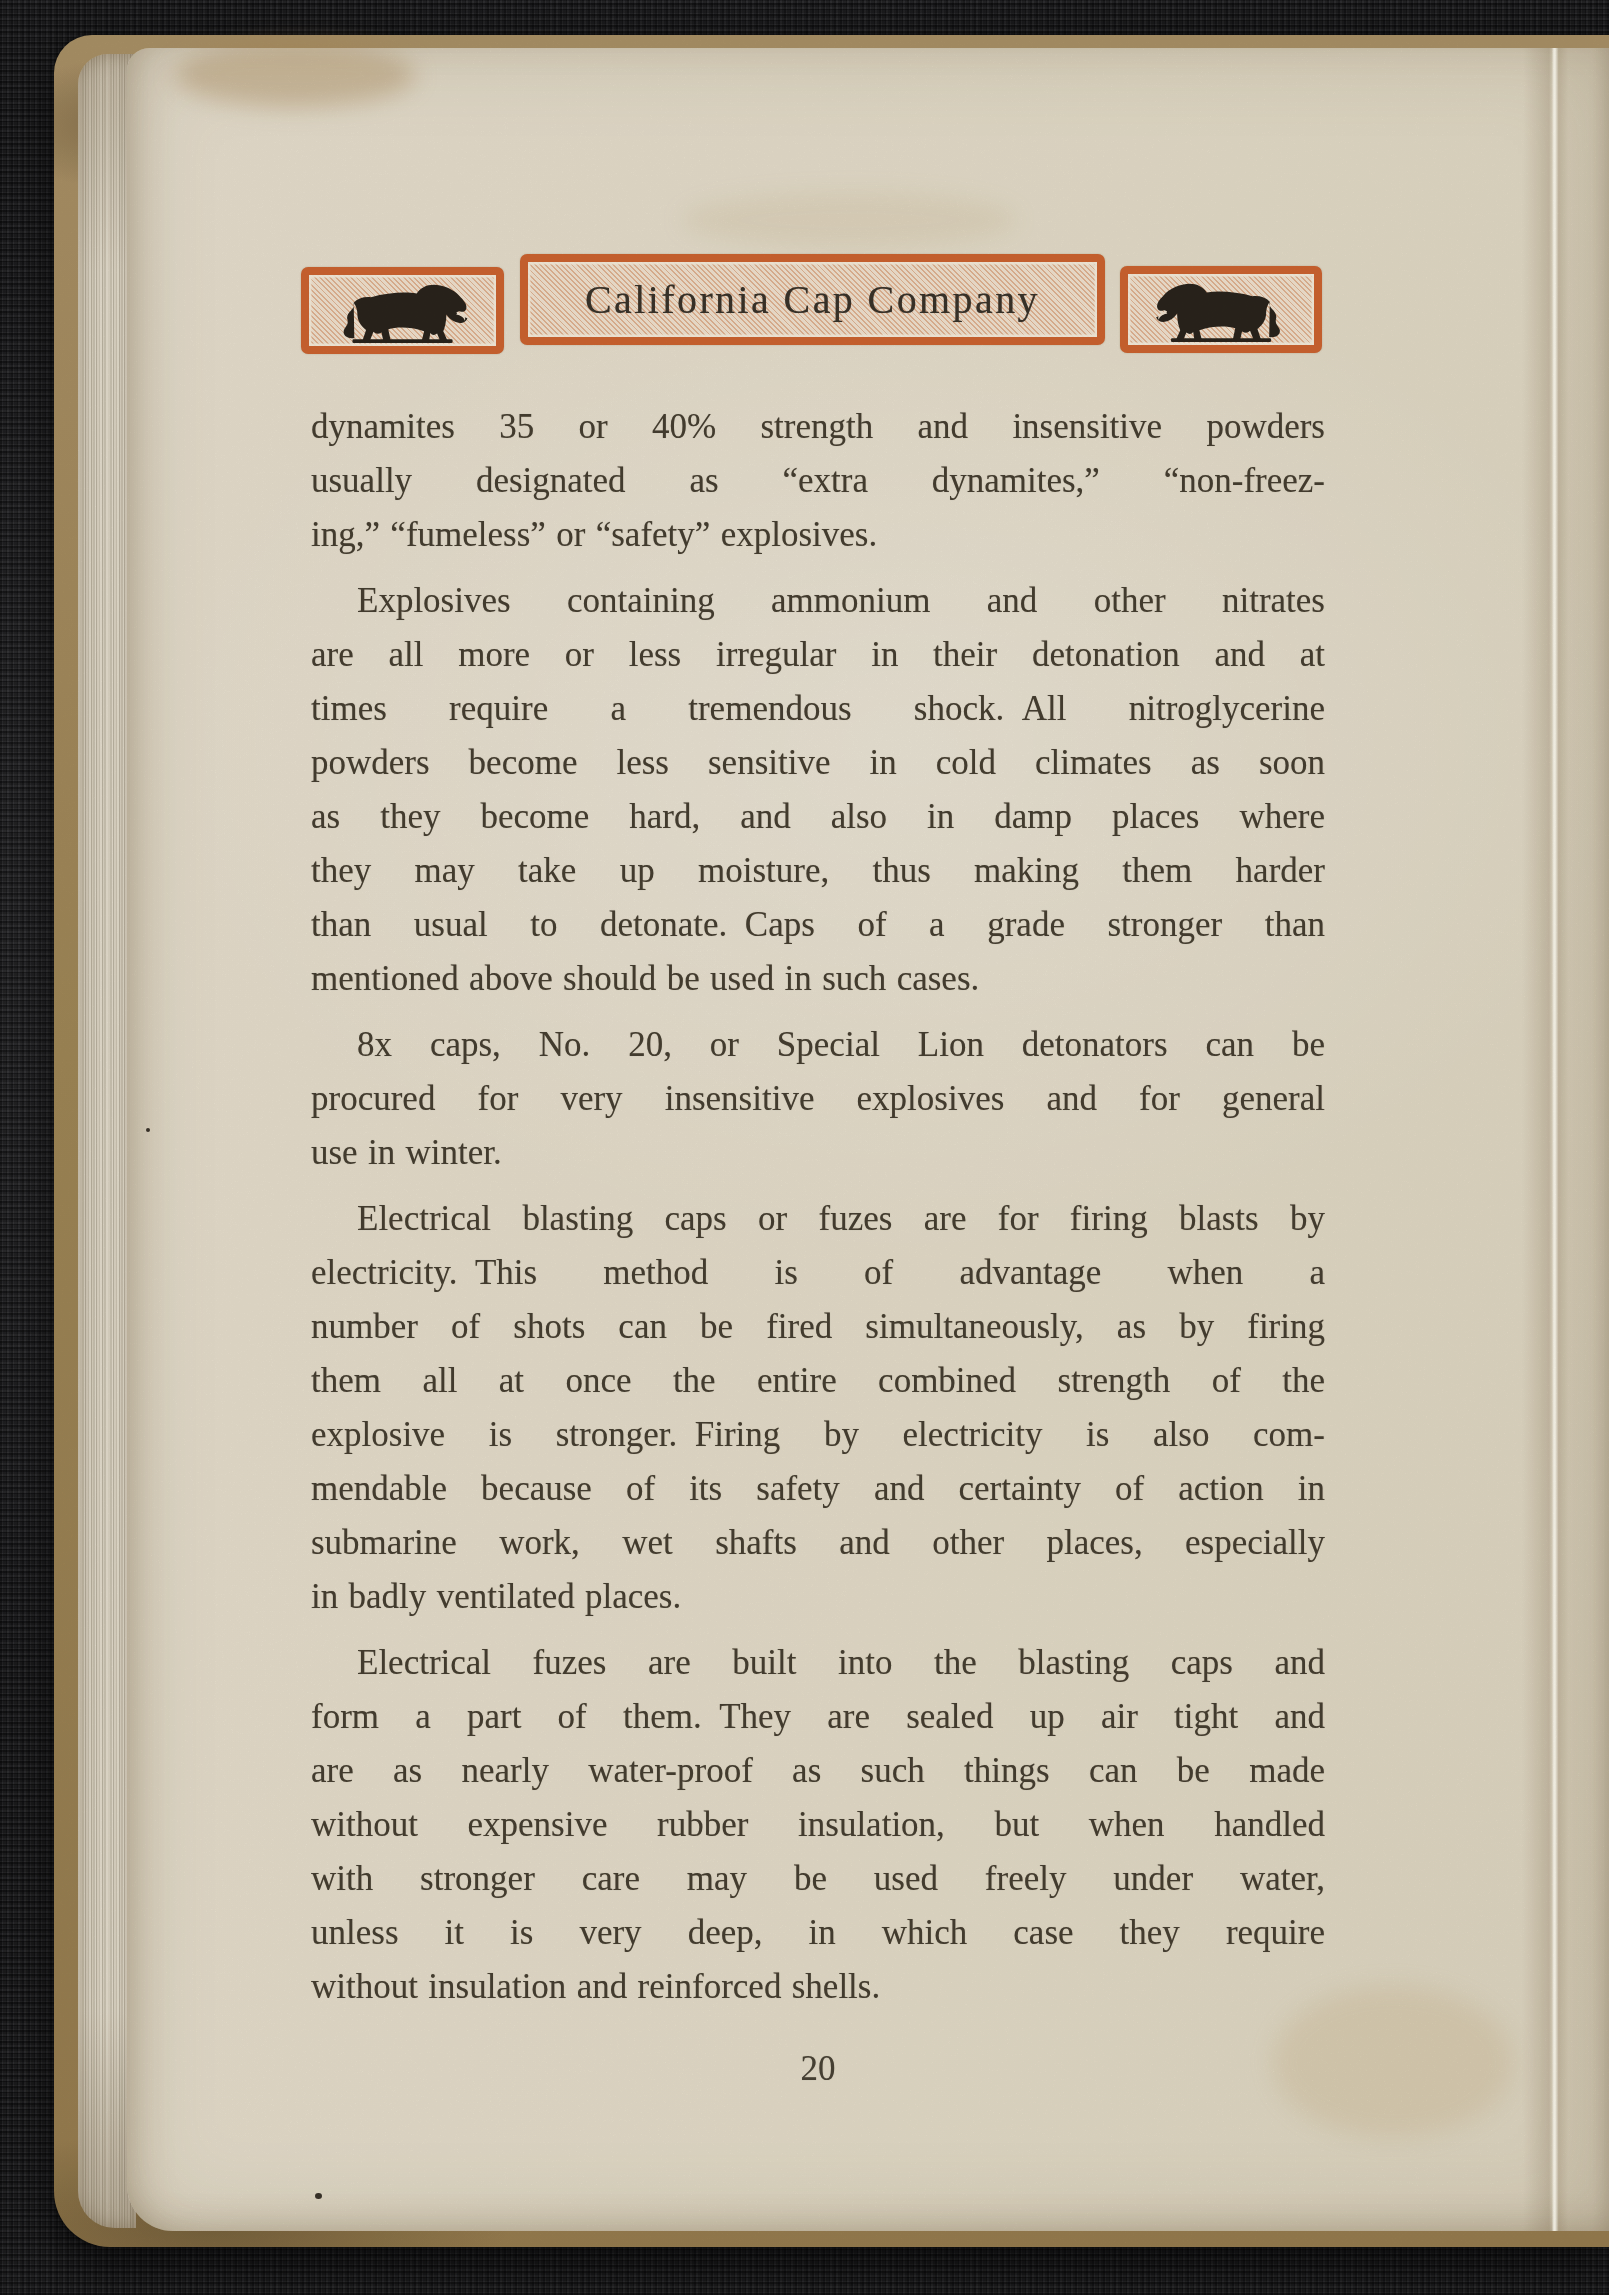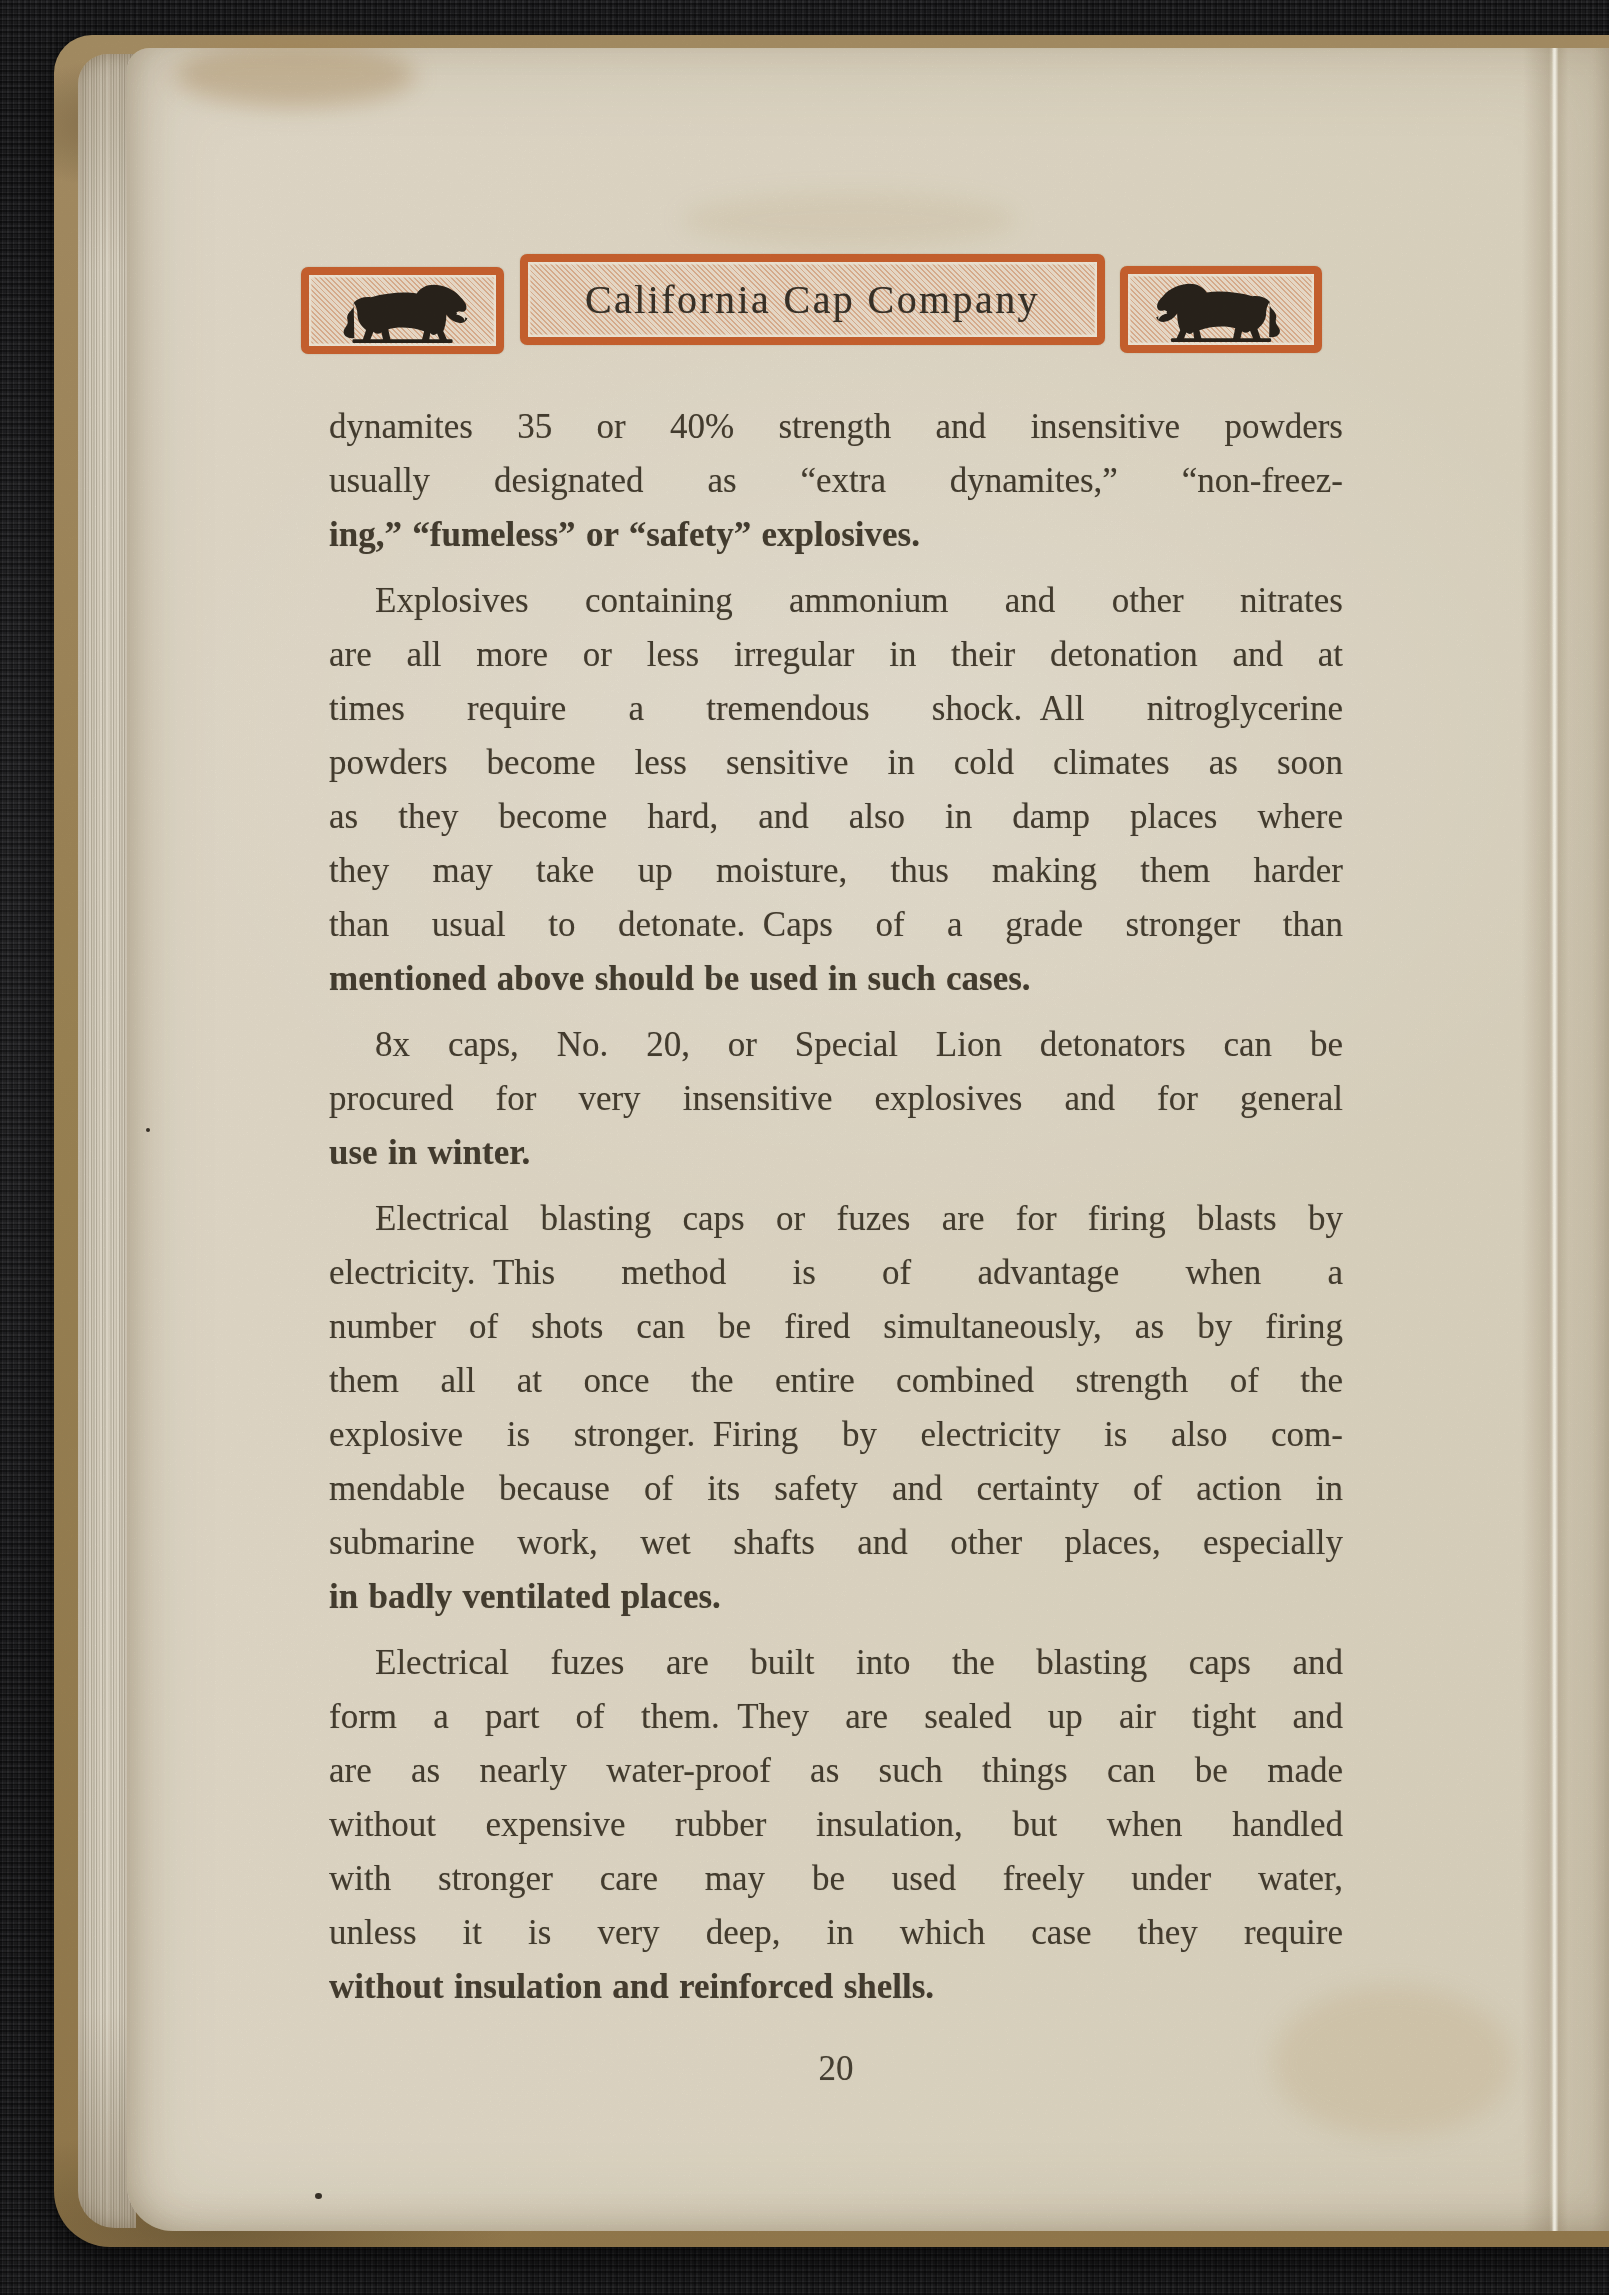--- a/index.html
+++ b/index.html
@@ -72,27 +72,27 @@
   .hbox.right  { left:1120px; top:266px; width:202px; height:87px; }
   .hbox .lion-svg { position:absolute; left:0; right:0; bottom:1.6px; width:100%; height:94%; }
   .title {
     position:absolute; inset:0; display:flex; align-items:center; justify-content:center;
     font-size:40px; letter-spacing:2.4px; color:#3a332a;
     text-shadow:0 0 0.8px rgba(58,51,42,0.55);
     white-space:nowrap;
   }
   
   .textblock {
-    position:absolute; left:329px; top:400px; width:1014px;
+    position:absolute; left:311px; top:400px; width:1014px;
     font-size:35px; color:#473f31; word-spacing:1.6px;
     text-shadow:0 0 0.8px rgba(70,60,45,0.35);
   }
   .tline { line-height:54px; height:54px; text-align:justify; overflow:hidden; }
   .tline:not(.last)::after { content:""; display:inline-block; width:100%; height:0; }
-  .tline.last { text-align:left;font-weight:bold; }
+  .tline.last { text-align:left; }
   .tline.ind { text-indent:46px; }
   .para + .para { margin-top:12px; }
   .pagenum { margin-top:28px; text-align:center; font-size:35px; line-height:54px; color:#4a4336; }
   
   .grain { position:absolute; left:0; top:0; pointer-events:none; }
 </style>
 </head>
 <body>
 
 <div id="canvas">

